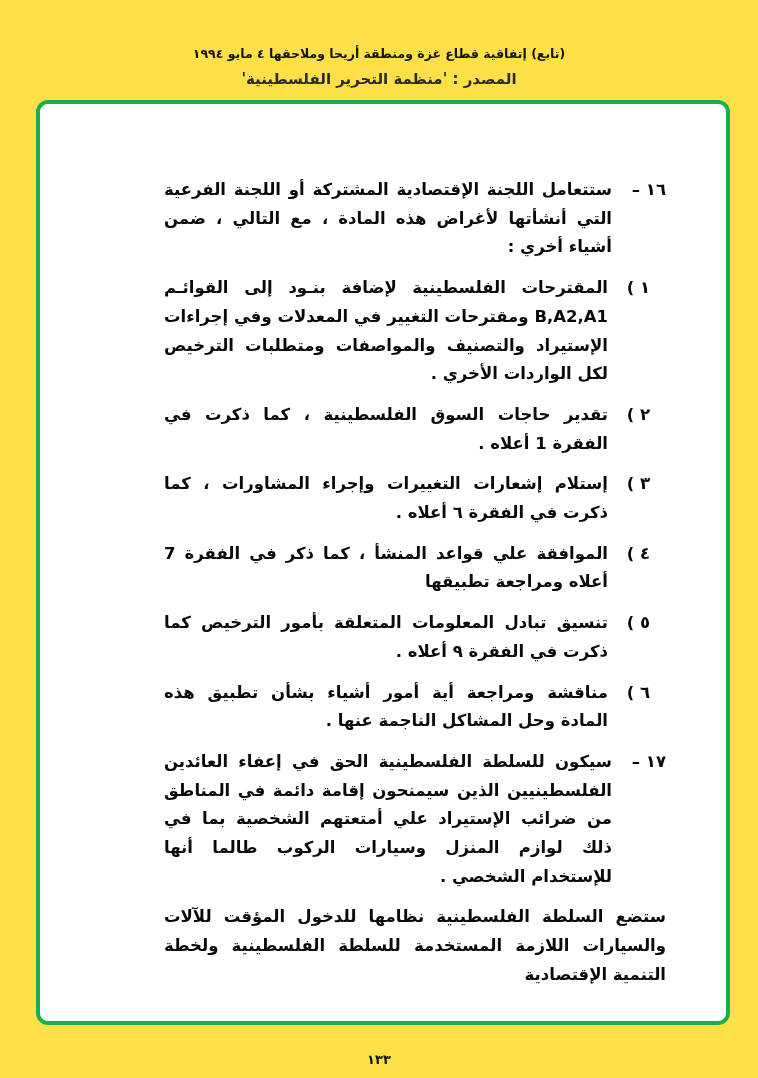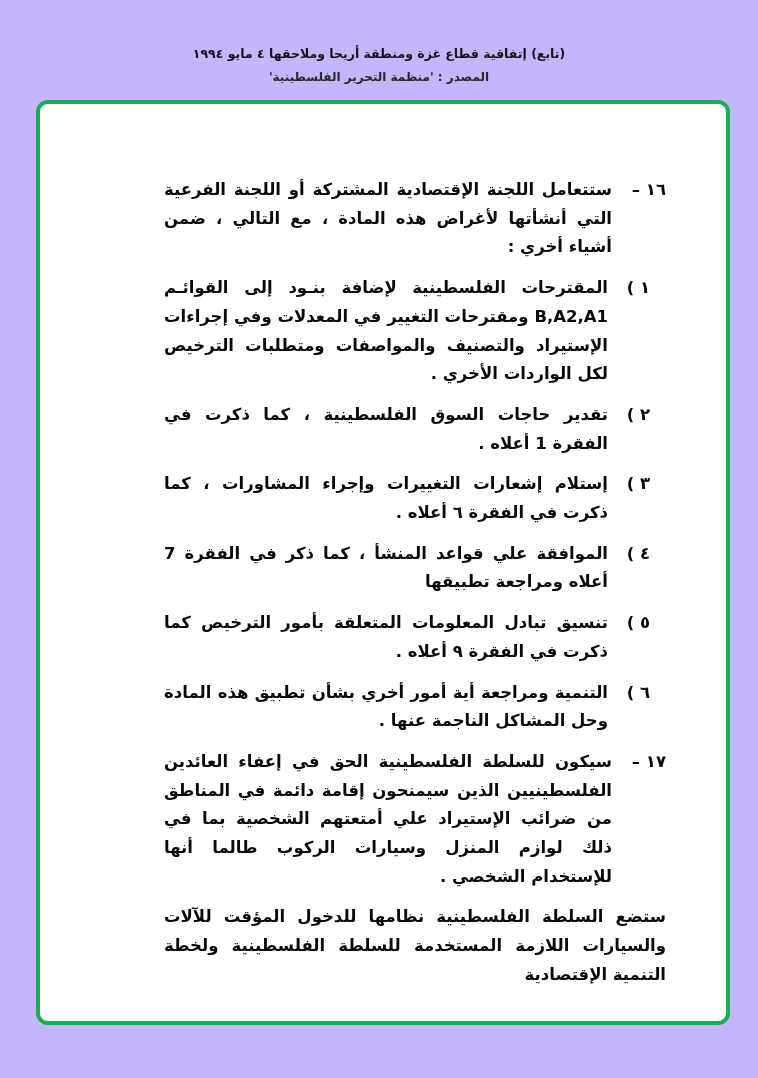--- a/index.html
+++ b/index.html
@@ -8,42 +8,42 @@
     width: 758px;
     height: 1078px;
     background: #ffffff;
     font-family: "DejaVu Sans", sans-serif;
   }
 
   .page {
     position: relative;
     width: 758px;
     height: 1078px;
-    background: #c4b5fd;
+    background: #fde047;
     overflow: hidden;
     padding-left: 48px;
   }
 
   
   .header {
     position: absolute;
     top: 46px;
     left: 0;
     right: 0;
     text-align: center;
     color: #141414;
     direction: rtl;
   }
   .header-line1 {
     font-size: 12.5px;
     font-weight: bold;
     letter-spacing: 0.5px;
   }
   .header-line2 {
-    font-size: 12px;
+    font-size: 15px;
     font-weight: bold;
     margin-top: 9px;
     color: #2a2a2a;
   }
 
   
   .content-frame {
     position: absolute;
     left: 36px;
     top: 100px;
@@ -131,29 +131,32 @@
         <span class="txt">الموافقة علي قواعد المنشأ ، كما ذكر في الفقرة 7 أعلاه ومراجعة تطبيقها</span>
       </div>
 
       <div class="item level-2">
         <span class="num">٥ )</span>
         <span class="txt">تنسيق تبادل المعلومات المتعلقة بأمور الترخيص كما ذكرت في الفقرة ٩ أعلاه .</span>
       </div>
 
       <div class="item level-2">
         <span class="num">٦ )</span>
-        <span class="txt">التنمية ومراجعة أية أمور أخري بشأن تطبيق هذه المادة وحل المشاكل الناجمة عنها .</span>
+        <span class="txt">مناقشة ومراجعة أية أمور أشياء بشأن تطبيق هذه المادة وحل المشاكل الناجمة عنها .</span>
       </div>
 
       <div class="item level-1">
         <span class="num">١٧ –</span>
         <span class="txt">سيكون للسلطة الفلسطينية الحق في إعفاء العائدين الفلسطينيين الذين سيمنحون إقامة دائمة في المناطق من ضرائب الإستيراد علي أمتعتهم الشخصية بما في ذلك لوازم المنزل وسيارات الركوب طالما أنها للإستخدام الشخصي .</span>
       </div>
 
       <div class="item level-1">
         <span class="txt">ستضع السلطة الفلسطينية نظامها للدخول المؤقت للآلات والسيارات اللازمة المستخدمة للسلطة الفلسطينية ولخطة التنمية الإقتصادية</span>
       </div>
 
     </div>
   </div>
 
+  <div class="footer">
+    <span class="page-number">١٣٣</span>
+  </div>
 
 </div>
 
 </body></html>

